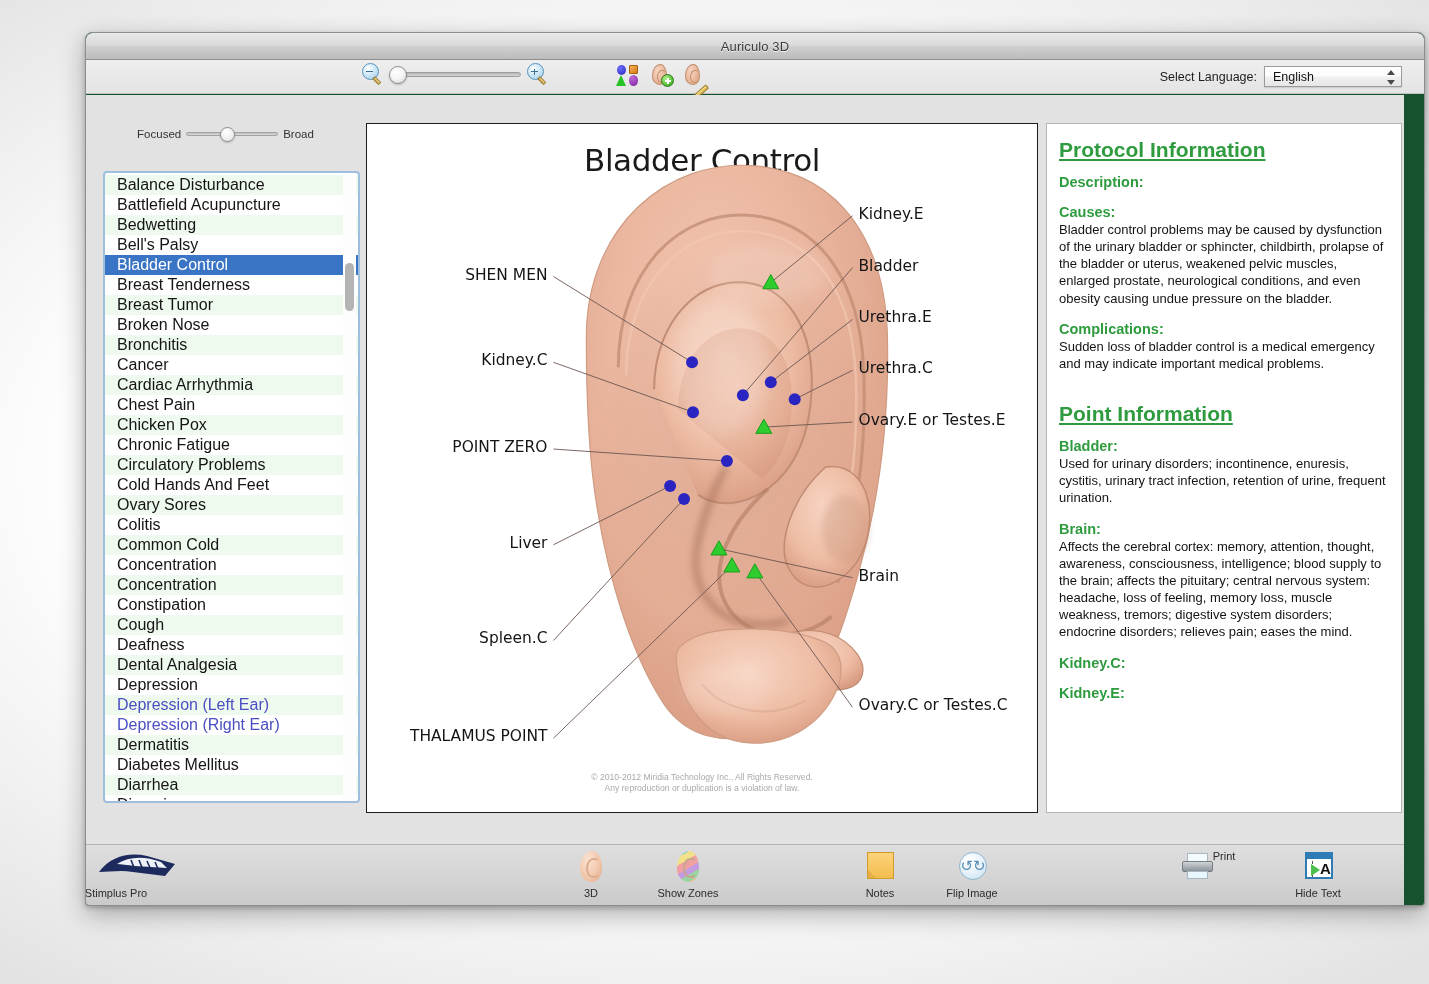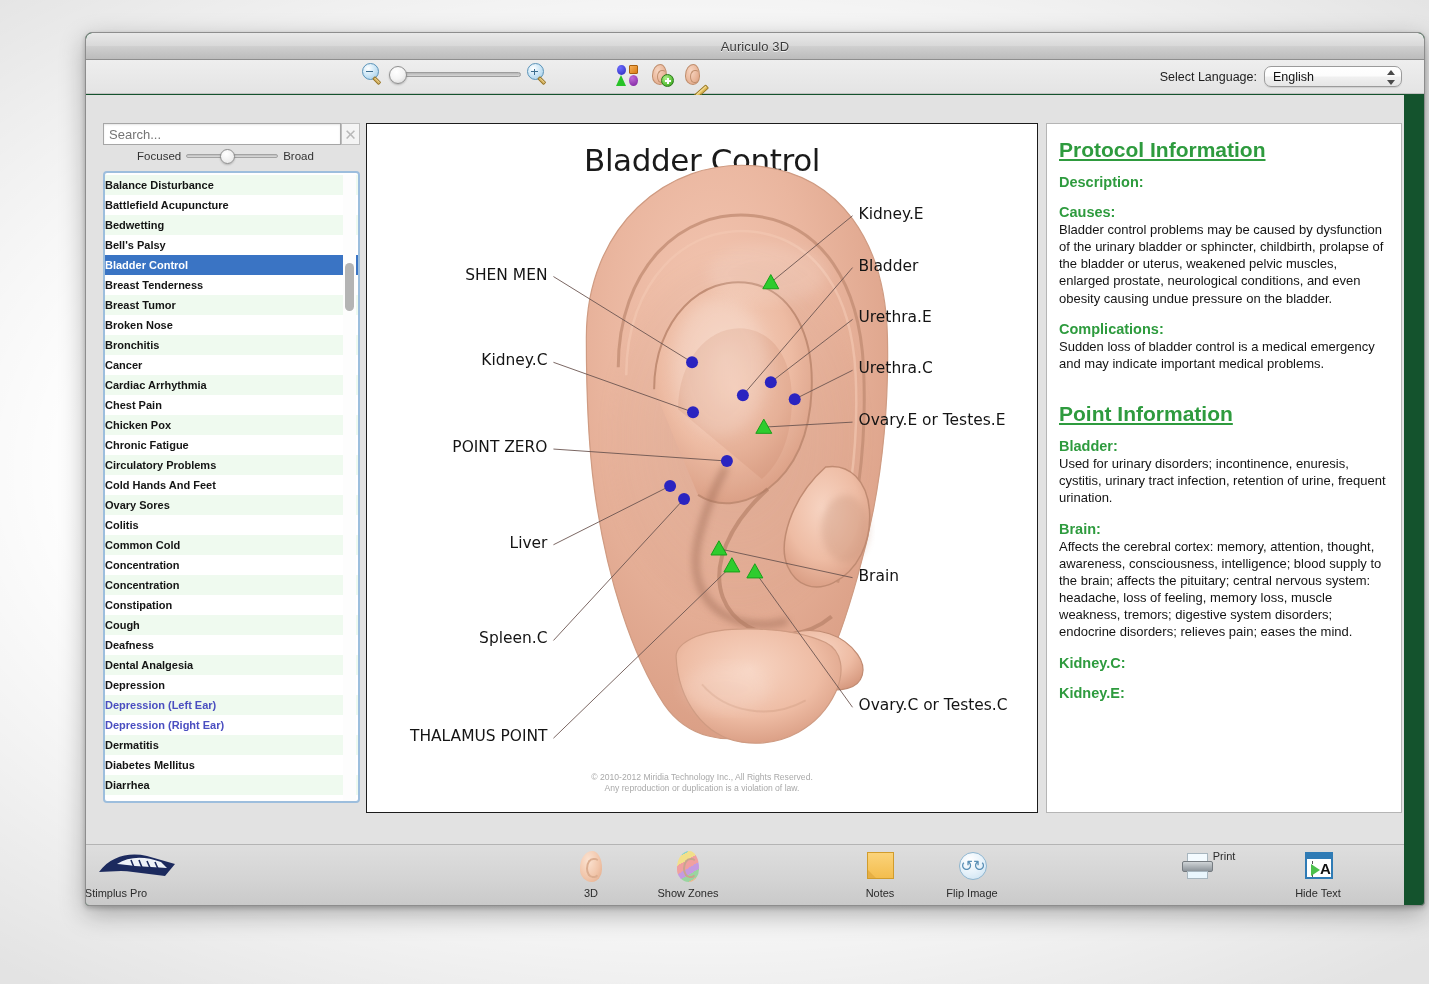--- a/index.html
+++ b/index.html
@@ -126,21 +126,21 @@
     content:''; position:absolute; left:-5px; top:-1px;
     border-top:3.5px solid transparent; border-bottom:3.5px solid transparent;
     border-right:5px solid #caa8a0;
   }
 
   .lang-area { position:absolute; right:22px; top:6px; display:flex; align-items:center; gap:7px; }
   .lang-label { font-size:12.5px; color:#1d1d1d; }
   .lang-select {
     position:relative; width:138px; height:21px;
     background: linear-gradient(to bottom,#ffffff 0%, #fcfcfc 48%, #f0f0f0 52%, #e6e6e6 100%);
-    border:1px solid #9b9b9b; border-radius:7px;
+    border:1px solid #9b9b9b; border-radius:0;
     box-shadow: 0 1px 1px rgba(0,0,0,0.10), inset 0 1px 0 #fff;
     display:flex; align-items:center; cursor:pointer;
   }
   .lang-select .val { font-size:12.5px; color:#111; padding-left:8px; }
   .lang-select .arrows {
     position:absolute; right:6px; top:3px; width:8px; height:15px;
     display:flex; flex-direction:column; align-items:center; justify-content:space-between;
   }
   .arrows .up, .arrows .dn { width:0; height:0; }
   .arrows .up { border-left:4px solid transparent; border-right:4px solid transparent; border-bottom:5px solid #4a4a4a; }
@@ -183,22 +183,22 @@
     border:1px solid #8d8d8d; box-shadow:0 1px 2px rgba(0,0,0,0.2); cursor:pointer;
   }
 
   .list-box {
     position:absolute; left:0; top:48px; width:257px; height:632px;
     background:#ffffff; border:2px solid #9dbedd; border-radius:4px;
     overflow:hidden;
   }
   .list-inner { position:absolute; left:0; top:2px; width:253px; }
   .list-item {
-    height:20px; line-height:20px; 
-    font-size:11px; color:#141414; white-space:nowrap; cursor:default;font-weight:bold;
+    height:20px; line-height:20px; padding-left:12px;
+    font-size:16px; color:#141414; white-space:nowrap; cursor:default;
   }
   .list-item.alt { background:#effaef; }
   .list-item.selected { background:#3a74c4; color:#ffffff; }
   .list-item.accent { color:#4a4ec0; }
   .list-scroll {
     position:absolute; right:2px; top:2px; width:13px; height:626px;
     background:#fdfdfd;
   }
   .list-thumb {
     position:absolute; left:2px; top:88px; width:9px; height:48px;
@@ -369,24 +369,20 @@
           <span class="up"></span>
             <span class="dn"></span>
         </span>
       </div>
     </div>
   </div>
 
   <div class="content">
 
     <div class="sidebar">
-      <div class="search-row">
-        <input class="search-input" type="text" placeholder="Search..." style="">
-        <div class="clear-btn">✕</div>
-      </div>
       <div class="focus-row">
         <span class="lbl">Focused</span>
         <span class="mini-track">
           <span class="mini-knob"></span>
         </span>
         <span class="lbl">Broad</span>
       </div>
 
       <div class="list-box">
         <div class="list-inner" id="list-inner">

